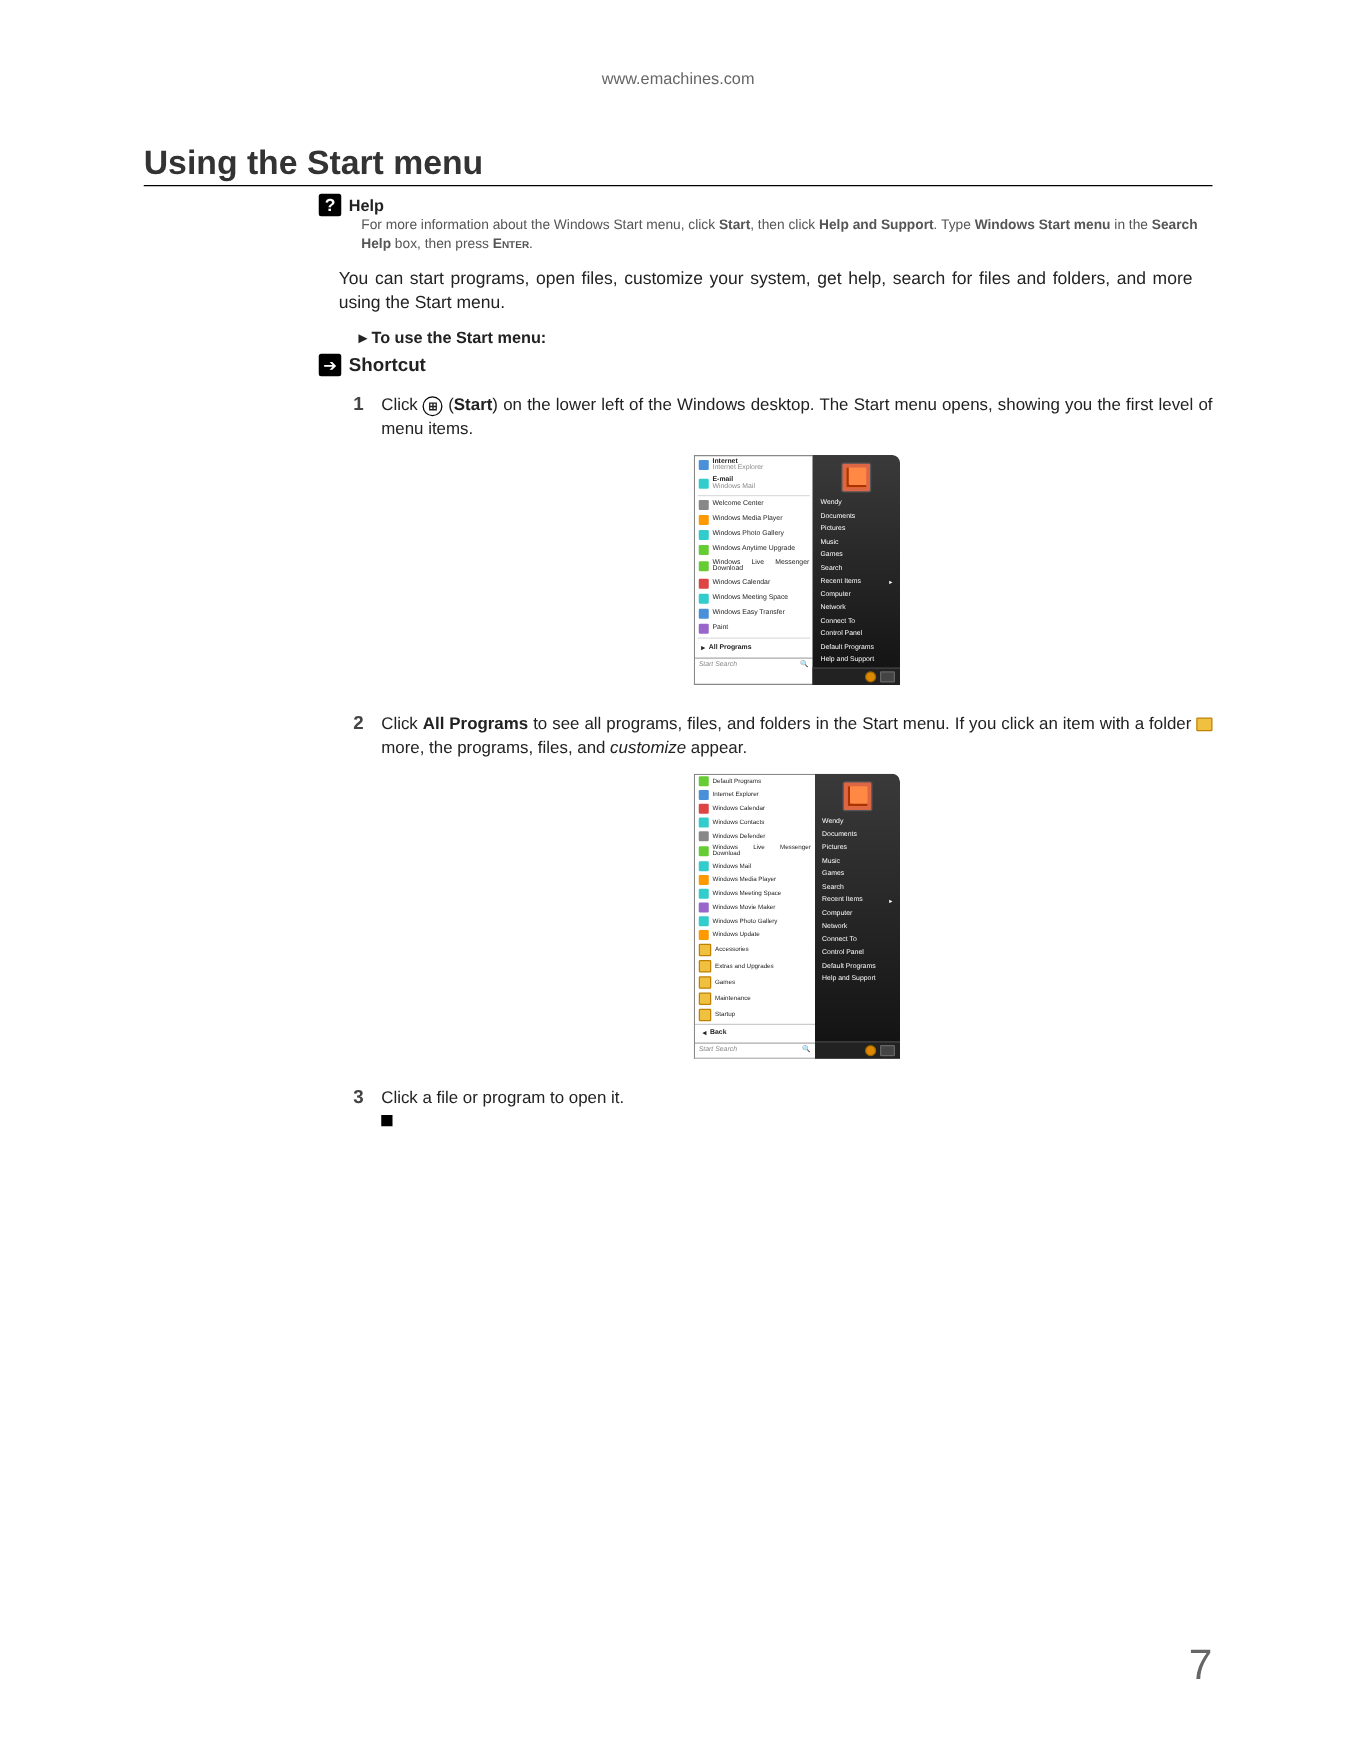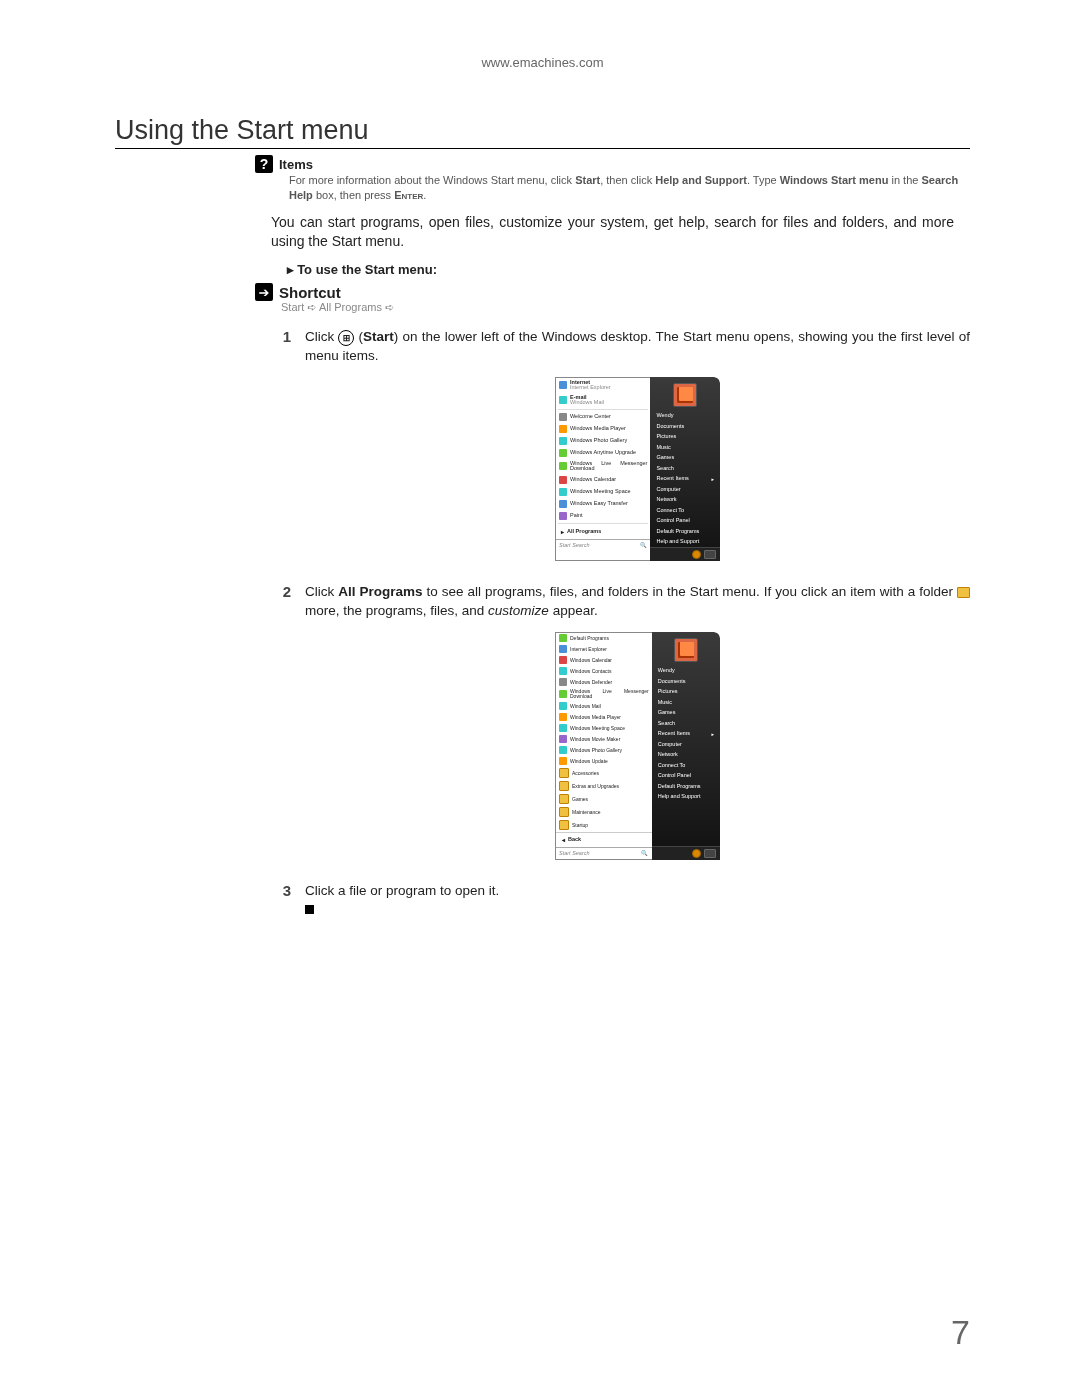--- a/index.html
+++ b/index.html
@@ -15,21 +15,21 @@
     box-sizing: border-box;
     padding: 55px 110px 40px 115px;
   }
   .header-url {
     text-align: center;
     font-size: 13px;
     color: #666;
     margin-bottom: 45px;
   }
   h1.page-title {
-    font-weight: 400;
+    font-weight: 700;
     font-size: 27px;
     color: #333;
     margin: 0 0 2px 0;
     font-family: "Trebuchet MS", Verdana, sans-serif;
   }
   hr.rule {
     border: none;
     border-top: 1px solid #000;
     margin: 0 0 6px 0;
   }
@@ -253,37 +253,36 @@
   <div class="header-url">www.emachines.com</div>
 
   <h1 class="page-title">Using the Start menu</h1>
   <hr class="rule">
 
   <div class="content-col">
 
     <div class="help-box">
       <div class="help-head">
         <span class="help-icon">?</span>
-        <span class="help-title">Items</span>
+        <span class="help-title">Help</span>
       </div>
       <div class="help-body">
         <span>For more information about the Windows Start menu, click </span><b>Start</b><span>, then click </span><b>Help and Support</b><span>. Type </span><b>Windows Start menu</b><span> in the </span><b>Search Help</b><span> box, then press </span><span style="font-variant:small-caps;font-weight:bold;">Enter</span><span>.</span>
       </div>
     </div>
 
     <div class="body-text">You can start programs, open files, customize your system, get help, search for files and folders, and more using the Start menu.</div>
 
     <div class="instr-head">To use the Start menu:</div>
 
     <div class="shortcut-box">
       <div class="shortcut-head">
         <span class="arrow-icon">➔</span>
         <span class="shortcut-title">Shortcut</span>
       </div>
-      <div class="shortcut-body">Start ➪ All Programs ➪</div>
     </div>
 
     <ol class="steps">
       <li>
         <span class="num">1</span>
         <div class="step-body">
           <span>Click </span><span class="start-orb">⊞</span><span> (</span><b>Start</b><span>) on the lower left of the Windows desktop. The Start menu opens, showing you the first level of menu items.</span>
 
           
           <div class="startmenu">

